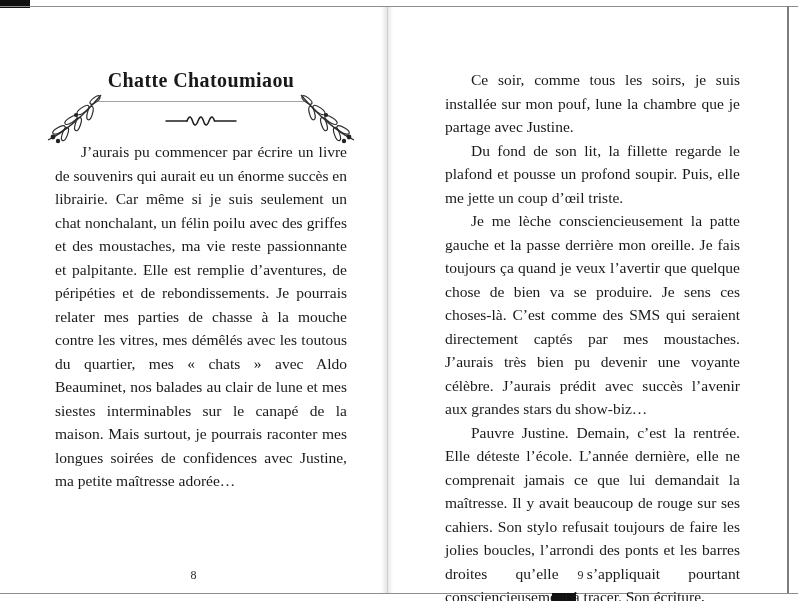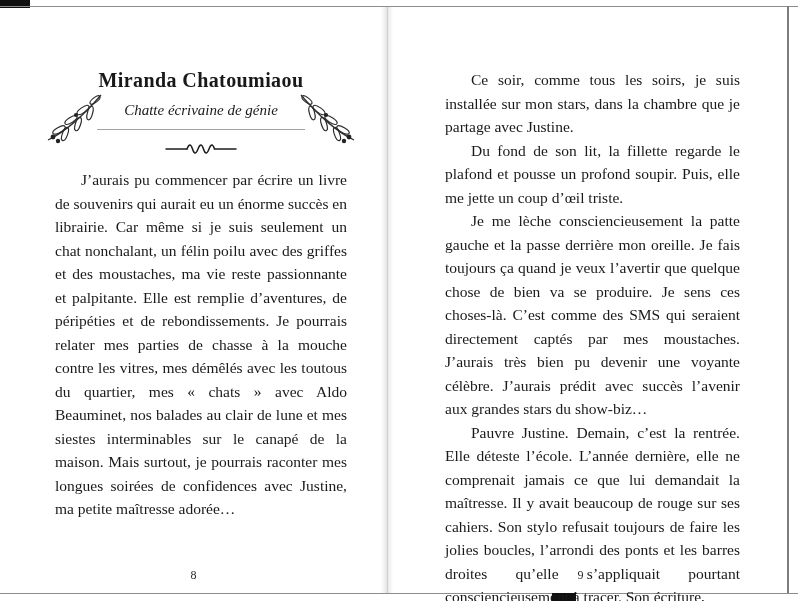--- a/index.html
+++ b/index.html
@@ -89,22 +89,21 @@
             <ellipse cx="45" cy="23" rx="7" ry="2.6" transform="rotate(-75 45 23)"></ellipse>
             <ellipse cx="50" cy="10" rx="6" ry="2.4" transform="rotate(-38 50 10)"></ellipse>
           </g>
           <g fill="#222222">
             <circle cx="8" cy="47" r="2.4"></circle>
             <circle cx="13" cy="51" r="2.2"></circle>
             <circle cx="31" cy="25" r="2.1"></circle>
           </g>
         </svg>
 
-        <div class="title">Miranda Chatoumiaou</div>
-        <div class="subtitle">Chatte écrivaine de génie</div>
+        <div class="title">Chatte Chatoumiaou</div>
         <div class="heading-rule"></div>
 
         <svg class="branch right-branch" width="60" height="54" viewBox="0 0 60 54">
           <g stroke="#2b2b2b" fill="none" stroke-width="1.2">
             <path d="M3 50 C 20 42, 38 26, 56 5"></path>
             <ellipse cx="14" cy="40" rx="7" ry="2.6" transform="rotate(-30 14 40)"></ellipse>
             <ellipse cx="20" cy="44" rx="7" ry="2.6" transform="rotate(-70 20 44)"></ellipse>
             <ellipse cx="26" cy="30" rx="7" ry="2.6" transform="rotate(-32 26 30)"></ellipse>
             <ellipse cx="33" cy="34" rx="7" ry="2.6" transform="rotate(-72 33 34)"></ellipse>
             <ellipse cx="38" cy="20" rx="7" ry="2.6" transform="rotate(-35 38 20)"></ellipse>
@@ -134,21 +133,21 @@
 
     <div class="pagenum">8</div>
   </div>
 
   <div class="gutter"></div>
   <div class="gutter-line"></div>
 
   <div class="page right">
     <div class="content">
       <div class="body-text">
-          <p class="para">Ce soir, comme tous les soirs, je suis installée sur mon stars, dans la chambre que je partage avec Justine.</p>
+          <p class="para">Ce soir, comme tous les soirs, je suis installée sur mon pouf, lune la chambre que je partage avec Justine.</p>
           <p class="para">Du fond de son lit, la fillette regarde le plafond et pousse un profond soupir. Puis, elle me jette un coup d’œil triste.</p>
           <p class="para">Je me lèche consciencieusement la patte gauche et la passe derrière mon oreille. Je fais toujours ça quand je veux l’avertir que quelque chose de bien va se produire. Je sens ces choses-là. C’est comme des SMS qui seraient directement captés par mes moustaches. J’aurais très bien pu devenir une voyante célèbre. J’aurais prédit avec succès l’avenir aux grandes stars du show-biz…</p>
           <p class="para">Pauvre Justine. Demain, c’est la rentrée. Elle déteste l’école. L’année dernière, elle ne comprenait jamais ce que lui demandait la maîtresse. Il y avait beaucoup de rouge sur ses cahiers. Son stylo refusait toujours de faire les jolies boucles, l’arrondi des ponts et les barres droites qu’elle s’appliquait pourtant consciencieusement à tracer. Son écriture,</p>
         </div>
     </div>
 
     <div class="pagenum">9</div>
   </div>
 
 </div>

